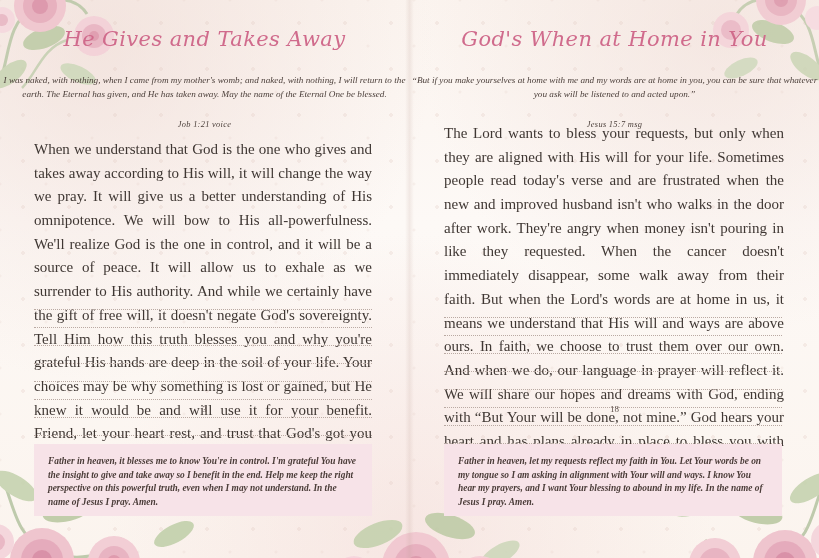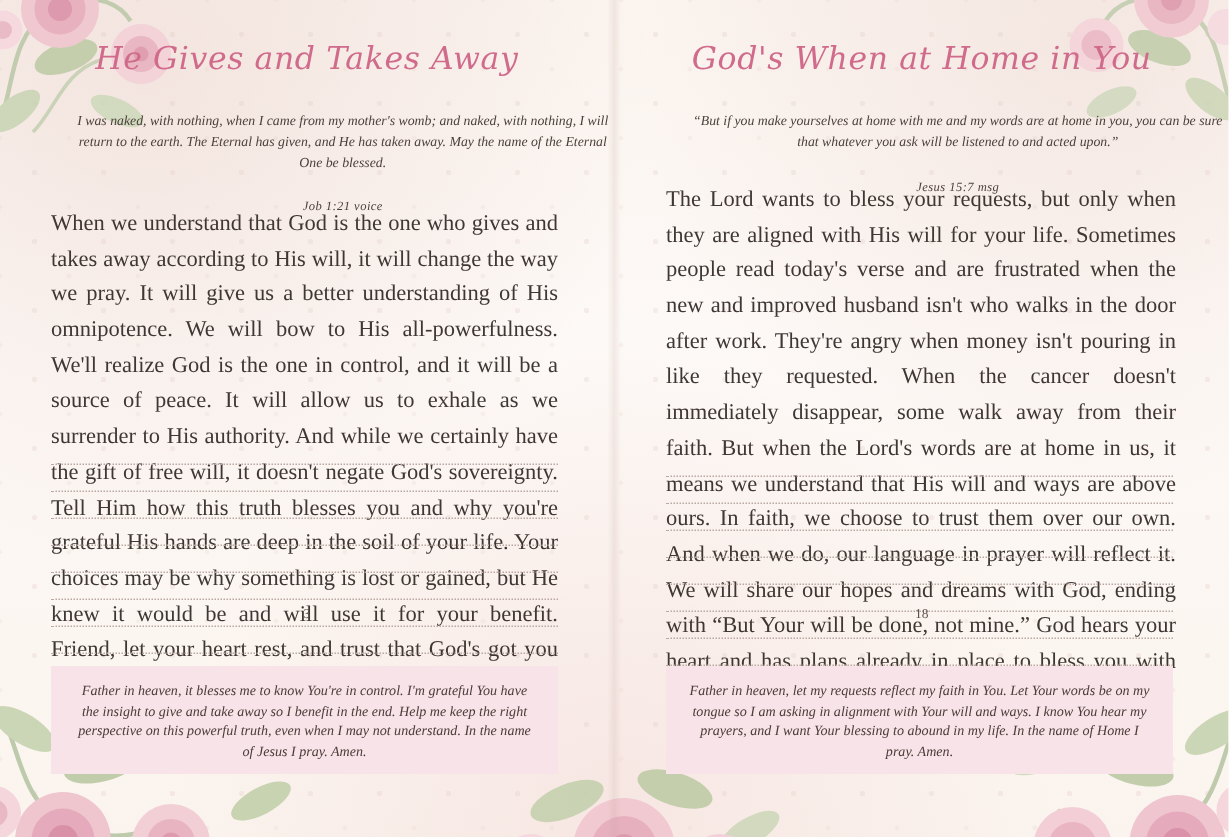--- a/index.html
+++ b/index.html
@@ -90,21 +90,20 @@
   .verse {
     position: absolute;
     top: 74px;
     left: 0;
     right: 0;
     text-align: center;
     font-style: italic;
     font-size: 9.2px;
     line-height: 1.5;
     color: #4b3f3a;
-    padding-left: 48px;
   }
   .verse .ref {
     display: block;
     margin-top: 17px;
     font-style: italic;
     font-size: 8.4px;
     letter-spacing: 0.3px;
     color: #4b3f3a;
   }
 
@@ -135,25 +134,26 @@
 
   
   .prayer {
     position: absolute;
     left: 34px;
     width: 338px;
     height: 72px;
     background: #f7e3e8;
     box-sizing: border-box;
     padding: 11px 14px 0 14px;
-    text-align: center;
+    text-align: left;
     font-style: italic;
     font-size: 9.4px;
     line-height: 1.45;
     color: #4a3c38;
+    font-weight: bold;
   }
   .page.left  .prayer { top: 444px; }
   .page.right .prayer { top: 444px; }
 
   .folio {
     position: absolute;
     bottom: 22px;
     left: 0;
     right: 0;
     text-align: center;
@@ -307,19 +307,19 @@
         <div class="rule"></div>
         <div class="rule"></div>
         <div class="rule"></div>
         <div class="rule"></div>
         <div class="rule"></div>
         <div class="rule"></div>
         <div class="rule"></div>
       </div>
 
       <div class="prayer">
-        <span>Father in heaven, let my requests reflect my faith in You. Let Your words be on my tongue so I am asking in alignment with Your will and ways. I know You hear my prayers, and I want Your blessing to abound in my life. In the name of Home I pray. Amen.</span>
+        <span>Father in heaven, let my requests reflect my faith in You. Let Your words be on my tongue so I am asking in alignment with Your will and ways. I know You hear my prayers, and I want Your blessing to abound in my life. In the name of Jesus I pray. Amen.</span>
       </div>
 
       <div class="folio">18</div>
     </div>
   </div>
 </div>
 
 </body></html>

